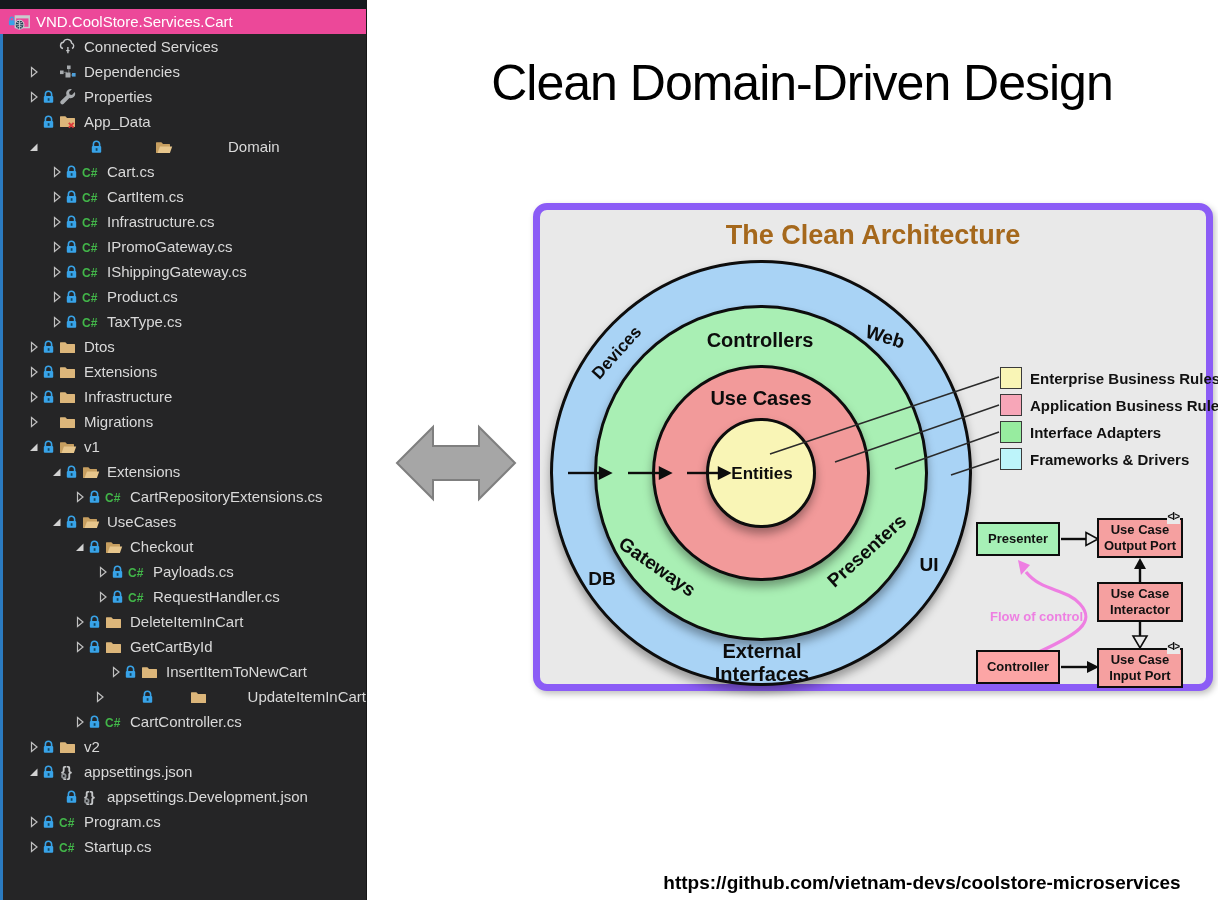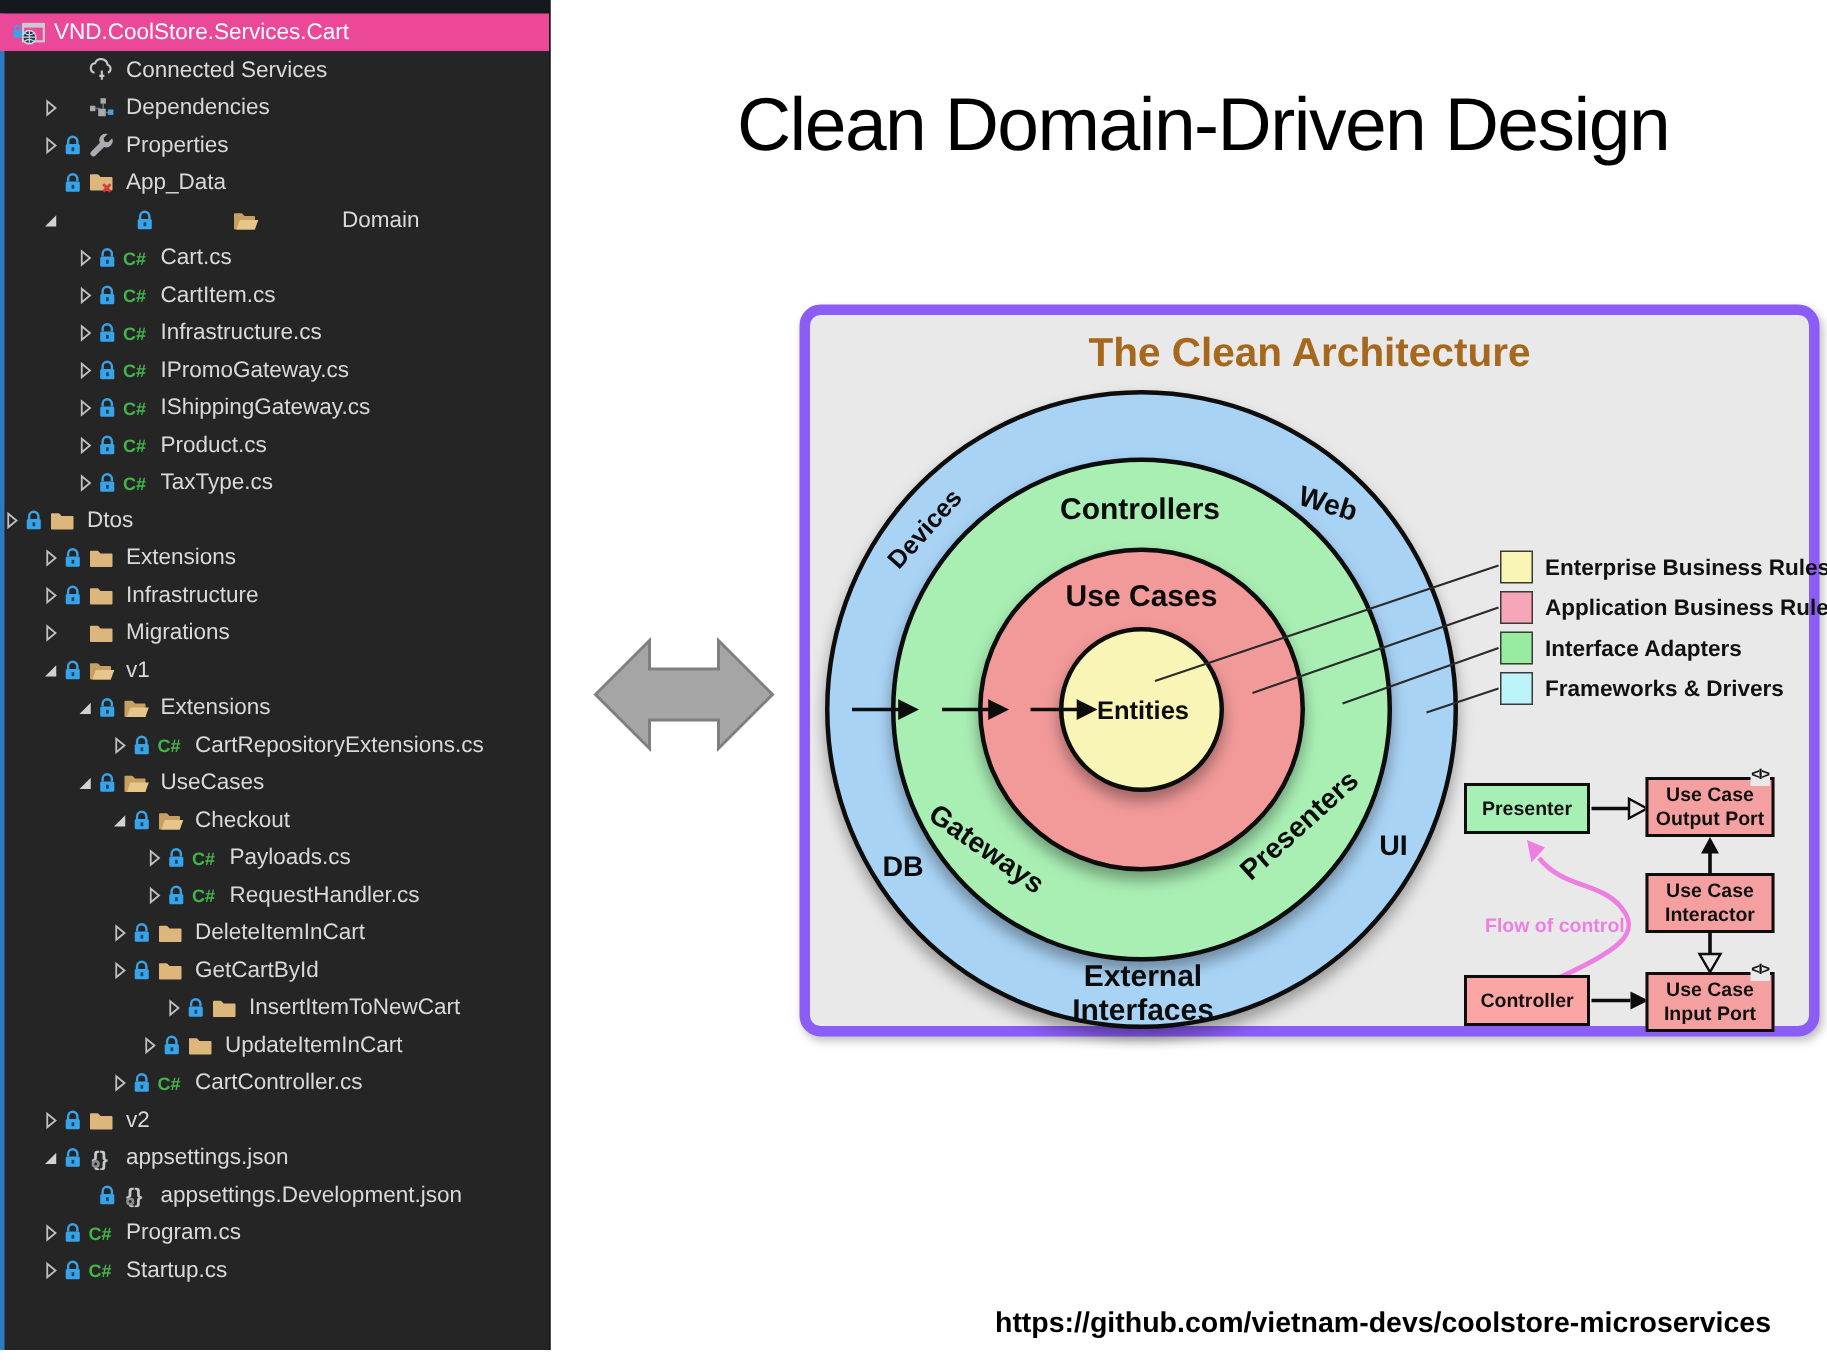--- a/index.html
+++ b/index.html
@@ -293,21 +293,21 @@
             <rect x="5.7" y="9.2" width="1.8" height="2.6" fill="#10455f"></rect>
           </svg>
         </span>
         <span class="tw iw">
           <svg width="20" height="16" viewBox="0 0 20 16">
             <text x="1" y="12.5" font-family="Liberation Sans,sans-serif" font-size="12" font-weight="bold" fill="#42b649">C#</text>
           </svg>
         </span>
         <span class="tlabel">TaxType.cs</span>
       </div>
-      <div class="trow" style="">
+      <div class="trow" style="padding-left: 26px;">
         <span class="tw aw">
           <svg width="14" height="16" viewBox="0 0 14 16">
             <path d="M4.5 3.5 L10 8 L4.5 12.5 Z" fill="none" stroke="#c0c0c0" stroke-width="1.2"></path>
           </svg>
         </span>
         <span class="tw lw">
           <svg width="13" height="16" viewBox="0 0 13 16">
             <path d="M3.4 7 V5.3 a3.1 3.1 0 0 1 6.2 0 V7" fill="none" stroke="#38a3e8" stroke-width="1.6"></path>
             <rect x="1.8" y="7" width="9.4" height="6.8" rx="1" fill="#38a3e8"></rect>
             <rect x="5.7" y="9.2" width="1.8" height="2.6" fill="#10455f"></rect>
@@ -571,21 +571,21 @@
             <rect x="5.7" y="9.2" width="1.8" height="2.6" fill="#10455f"></rect>
           </svg>
         </span>
         <span class="tw iw">
           <svg width="18" height="16" viewBox="0 0 18 16">
             <path d="M1 3.8 Q1 3.2 1.6 3.2 L6 3.2 Q6.4 3.2 6.7 3.5 L8 5 L15.4 5 Q16 5 16 5.6 L16 13.4 Q16 14 15.4 14 L1.6 14 Q1 14 1 13.4 Z" fill="#dcb67a"></path>
           </svg>
         </span>
         <span class="tlabel">InsertItemToNewCart</span>
       </div>
-      <div class="trow" style="padding-left: 92px;">
+      <div class="trow" style="padding-left: 92px; justify-content: space-between;">
         <span class="tw aw">
           <svg width="14" height="16" viewBox="0 0 14 16">
             <path d="M4.5 3.5 L10 8 L4.5 12.5 Z" fill="none" stroke="#c0c0c0" stroke-width="1.2"></path>
           </svg>
         </span>
         <span class="tw lw">
           <svg width="13" height="16" viewBox="0 0 13 16">
             <path d="M3.4 7 V5.3 a3.1 3.1 0 0 1 6.2 0 V7" fill="none" stroke="#38a3e8" stroke-width="1.6"></path>
             <rect x="1.8" y="7" width="9.4" height="6.8" rx="1" fill="#38a3e8"></rect>
             <rect x="5.7" y="9.2" width="1.8" height="2.6" fill="#10455f"></rect>

